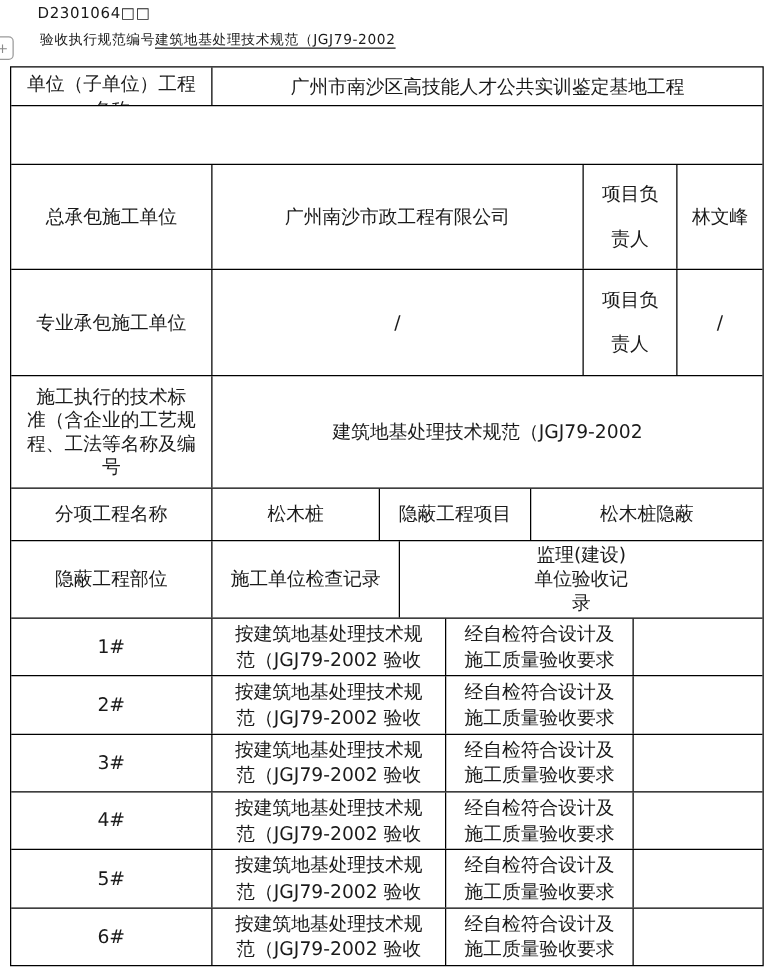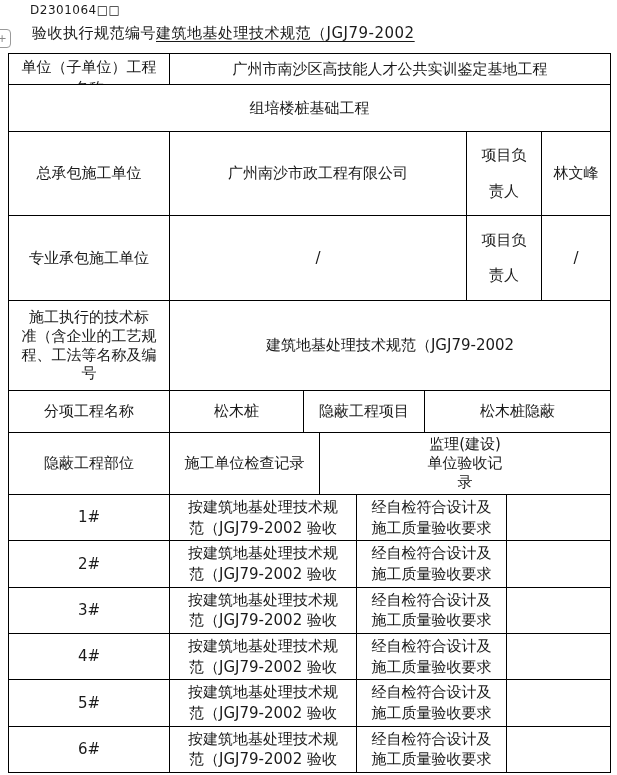--- a/index.html
+++ b/index.html
@@ -13,21 +13,21 @@
   }
   .page{position:absolute;inset:0;}
 
   
   .doc-code{
     position:absolute;left:30px;top:3px;
     font-size:12px;letter-spacing:0.5px;white-space:nowrap;
   }
   .spec-line{
     position:absolute;left:32px;top:24px;
-    font-size:15px;letter-spacing:0.5px;white-space:nowrap;
+    font-size:11px;letter-spacing:0.5px;white-space:nowrap;
   }
   .spec-line .u{text-decoration:underline;text-underline-offset:3px;}
 
   
   .anchor{
     position:absolute;left:-7px;top:29px;
     width:16px;height:17px;
     border:1px solid #9a9a9a;border-radius:4px;
     background:#fff;
     display:flex;align-items:center;justify-content:center;
@@ -97,21 +97,20 @@
 
   <div class="grid">
 
     <div class="row h-unit">
       <div class="c w-a clip-top">单位（子单位）工程
 名称</div>
       <div class="c fill">广州市南沙区高技能人才公共实训鉴定基地工程</div>
     </div>
 
     <div class="row h-div">
-      <div class="c fill">组培楼桩基础工程</div>
     </div>
 
     <div class="row h-gc">
       <div class="c w-a">总承包施工单位</div>
       <div class="c w-b3">广州南沙市政工程有限公司</div>
       <div class="c w-c3 role">项目负
 责人</div>
       <div class="c fill">林文峰</div>
     </div>
 

